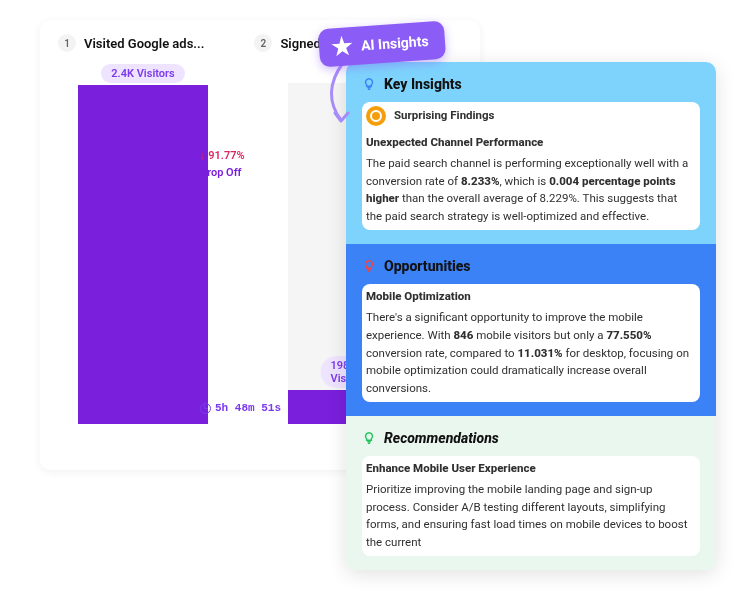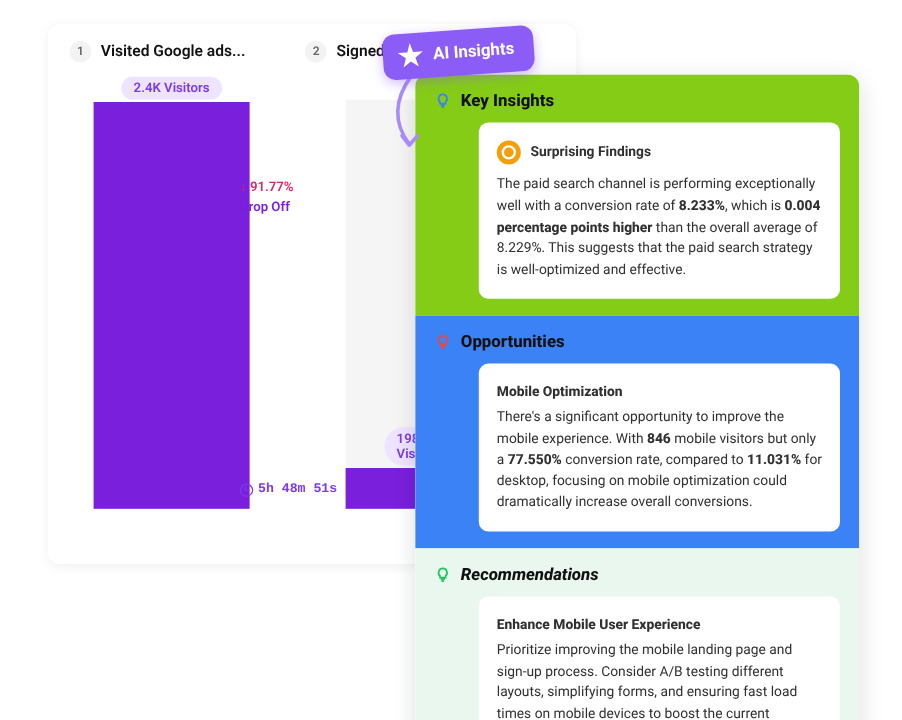--- a/index.html
+++ b/index.html
@@ -191,37 +191,36 @@
     gap: 8px;
     font-size: 14px;
     font-weight: 800;
     margin-bottom: 10px;
   }
   .bulb {
     width: 14px;
     height: 14px;
     display: inline-block;
   }
-  .key-insights { background: #84cc16; }
+  .key-insights { background: #7dd3fc; }
   .key-insights .section-head { color: #111; }
 
   .opportunities { background: #3b82f6; }
   .opportunities .section-head { color: #111; }
 
   .recommendations { background: #e9f7ee; }
   .recommendations .section-head { color: #111; font-style: italic; }
 
   .card-inner {
     background: #fff;
     border-radius: 8px;
-    padding: 15px;
+    padding: 4px;
     font-size: 11.5px;
     line-height: 1.55;
     color: #303030;
-    margin-left: 37px;
   }
   .card-inner .badge-row {
     display: flex;
     align-items: center;
     gap: 8px;
     font-weight: 700;
     font-size: 11.5px;
     margin-bottom: 8px;
   }
   .orange-circ {
@@ -303,20 +302,21 @@
       <svg class="bulb" viewBox="0 0 24 24" fill="none" stroke="#3b82f6" stroke-width="2.5">
           <path d="M9 18h6M10 21h4M12 3a6 6 0 0 0-4 10.5V16h8v-2.5A6 6 0 0 0 12 3z"></path>
         </svg>
       <span>Key Insights</span>
     </div>
     <div class="card-inner">
       <div class="badge-row">
         <span class="orange-circ"></span>
         <span>Surprising Findings</span>
       </div>
+      <h4>Unexpected Channel Performance</h4>
       <p>
         <span>The paid search channel is performing exceptionally well with a conversion rate of </span><b>8.233%</b><span>, which is </span><b>0.004 percentage points higher</b><span> than the overall average of 8.229%. This suggests that the paid search strategy is well-optimized and effective.</span>
       </p>
     </div>
   </div>
 
   <div class="section opportunities">
     <div class="section-head">
       <svg class="bulb" viewBox="0 0 24 24" fill="none" stroke="#ef4444" stroke-width="2.5">
           <path d="M9 18h6M10 21h4M12 3a6 6 0 0 0-4 10.5V16h8v-2.5A6 6 0 0 0 12 3z"></path>

